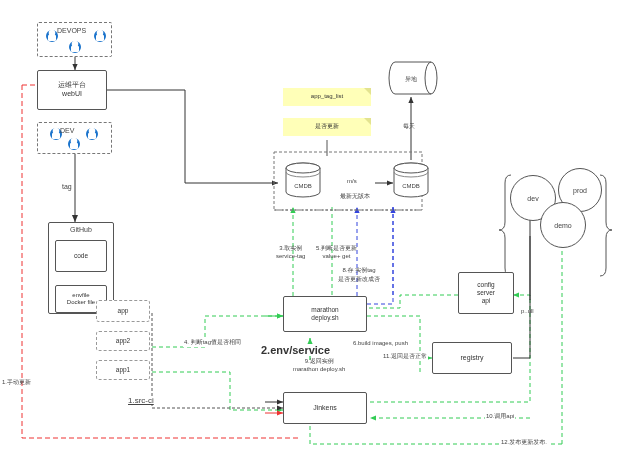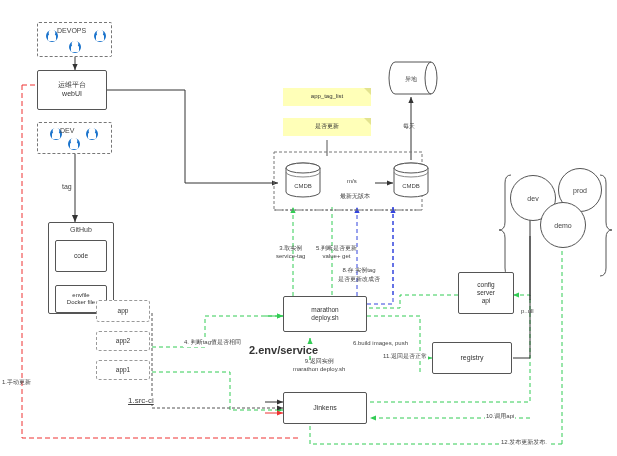--- a/index.html
+++ b/index.html
@@ -245,21 +245,21 @@
   <div class="circ" style="left:558px;top:168px;width:42px;height:42px;">
     <span>prod</span>
   </div>
   <div class="circ" style="left:540px;top:202px;width:44px;height:44px;">
     <span>demo</span>
   </div>
   <div class="lbl f6 grey" style="left:521px;top:308px;">p..ull</div>
 
   <div class="lbl f6 grey" style="left:2px;top:378px;">1.手动更新</div>
   <div class="lbl f8 grey" style="left:126px;top:396px;background:#fff;padding:0 2px;text-decoration:underline;">1.src-ci</div>
-  <div class="lbl f11" style="left:248px;top:344px;background:#fff;padding:0 1px;">2.env/service</div>
+  <div class="lbl f11" style="left:260px;top:344px;background:#fff;padding:0 1px;">2.env/service</div>
 
   <div class="lbl f6 grey" style="left:276px;top:244px;">
     <span class="stack" style="text-align:center;">
       <span>3.取实例</span><br>
       <span>service-tag</span>
     </span>
   </div>
 
   <div class="lbl f6 grey" style="left:183px;top:338px;background:#fff;padding:0 1px;">4. 判断tag值是否相同</div>
 

